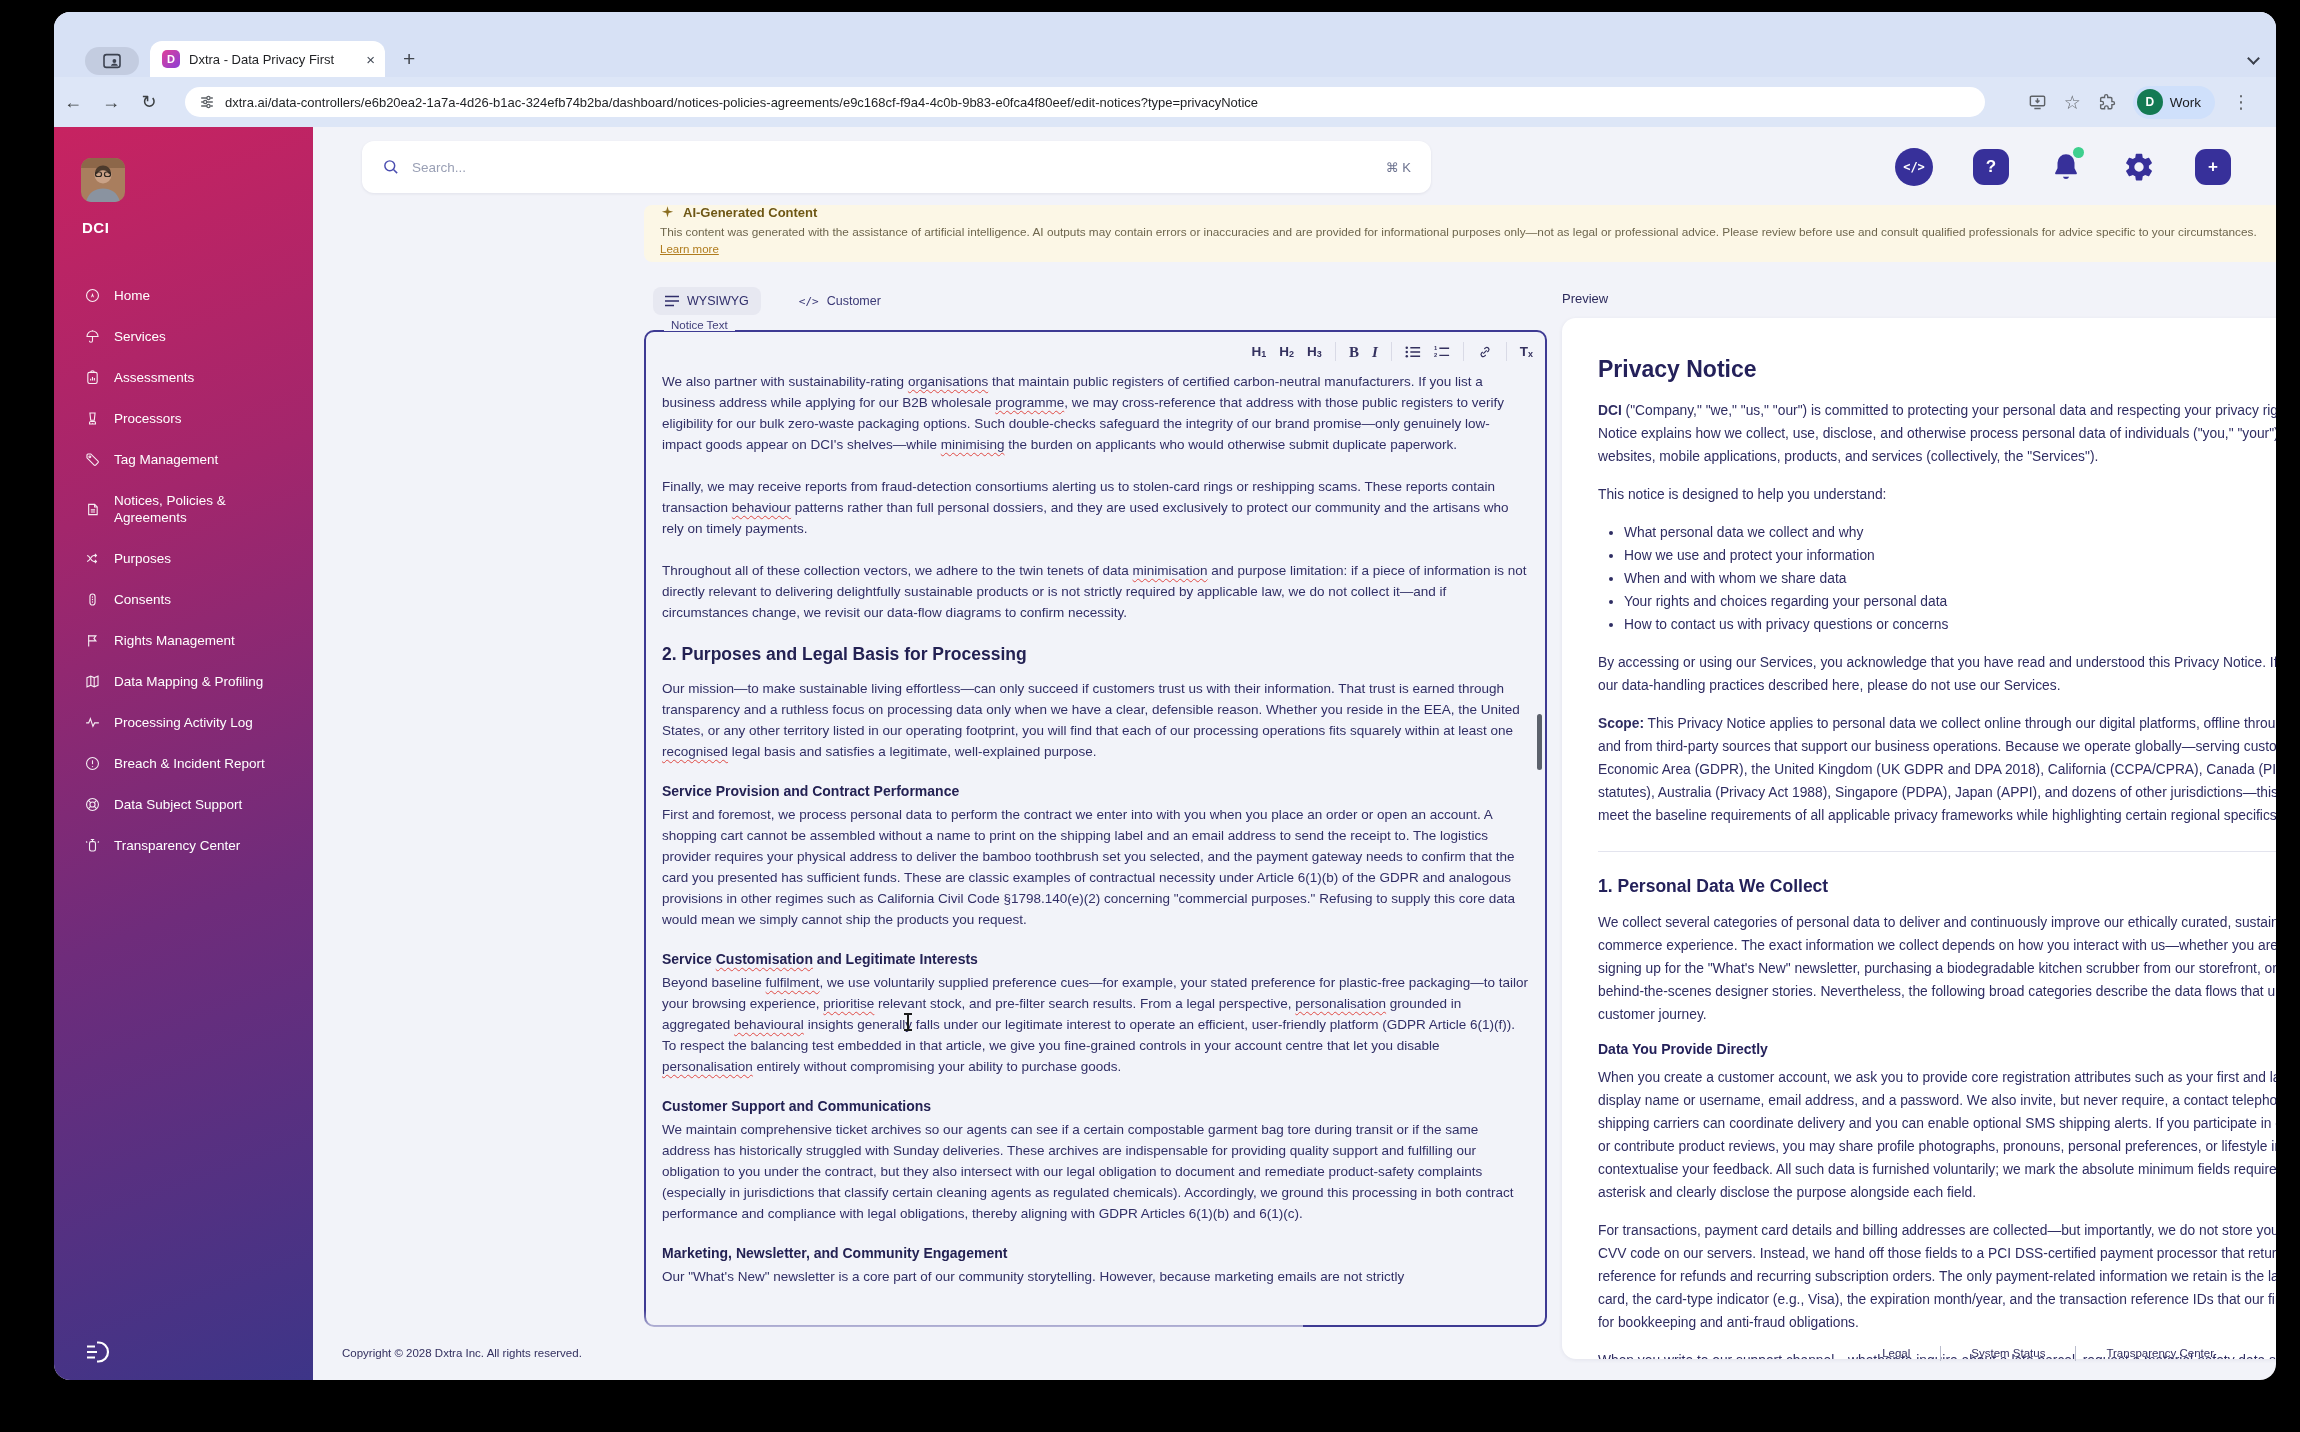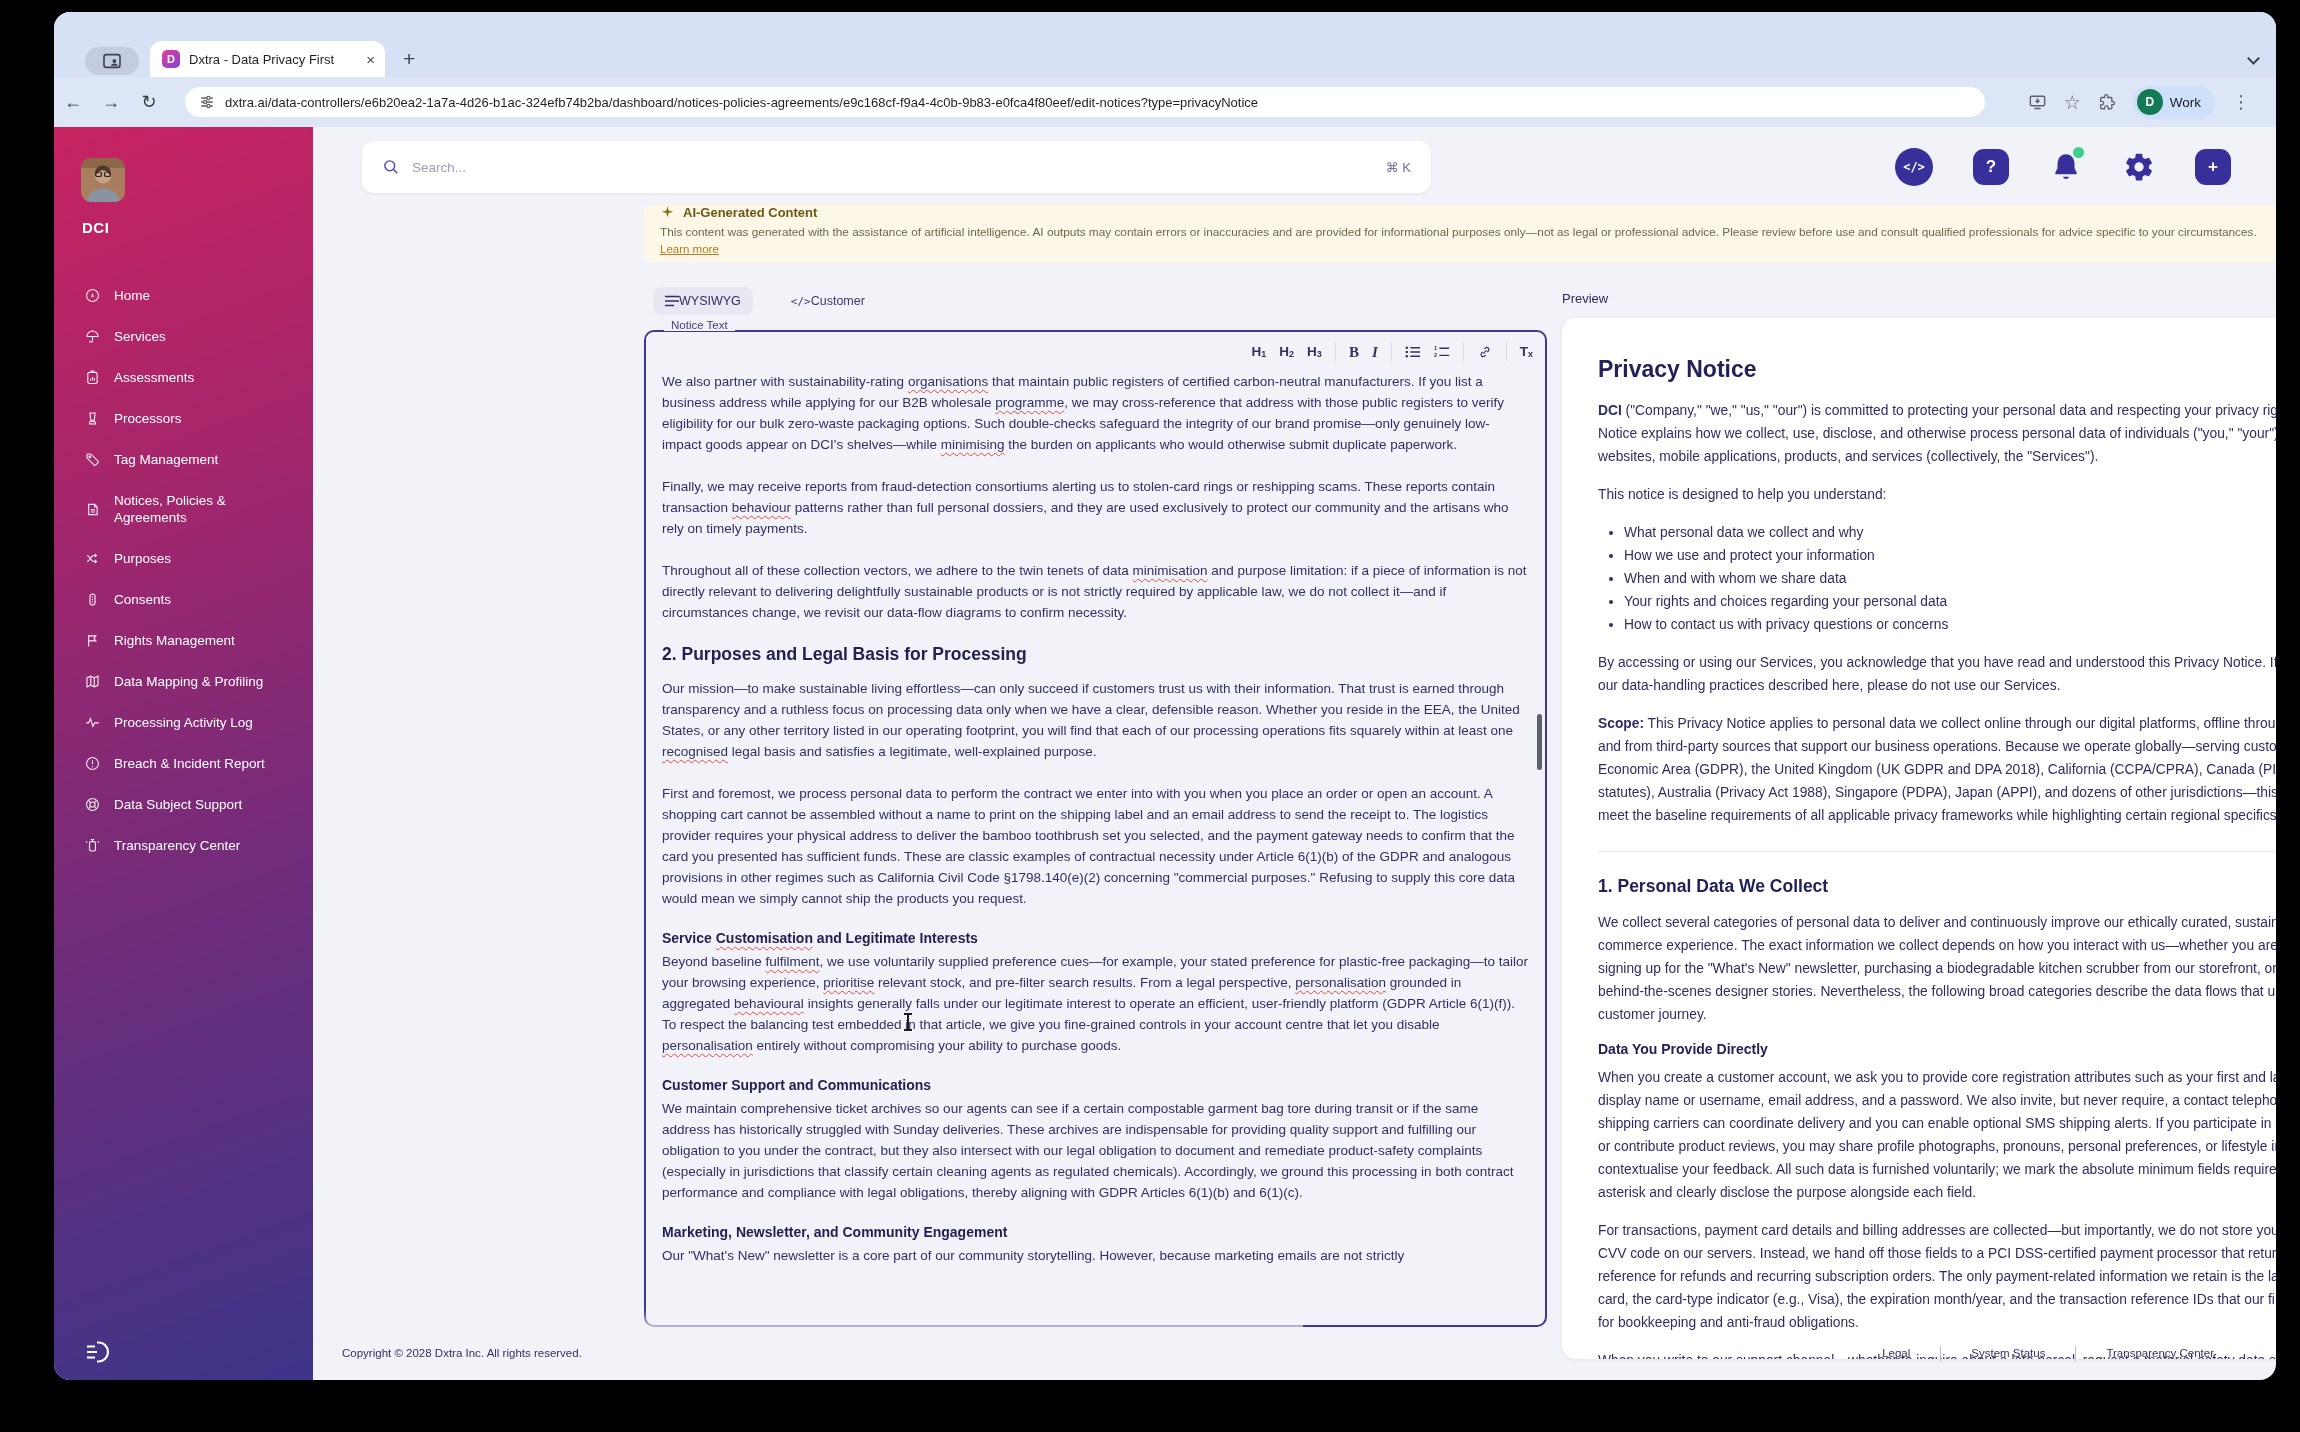--- a/index.html
+++ b/index.html
@@ -56,21 +56,21 @@
   .bell-wrap { position:relative; display:flex; }
   .bell-dot { position:absolute; right:-1px; top:-3px; width:11px; height:11px; border-radius:50%; background:#3ecf8e; }
   
   .banner { position:absolute; left:331px; top:78px; width:1814px; height:57px; background:#fcf7e6; border-radius:8px; overflow:hidden; }
   .banner-inner { margin-top:-10px; padding:10px 16px; }
   .banner-head { display:flex; align-items:center; gap:8px; }
   .banner-title { font-size:13px; font-weight:bold; color:#6e5715; }
   .banner-body { font-size:11.8px; color:#6e664d; margin-top:5px; white-space:nowrap; overflow:hidden; }
   .banner-link { display:inline-block; margin-top:4px; font-size:11.5px; color:#b07c1e; text-decoration:underline; }
   .edit-tabs { position:absolute; left:340px; top:160px; display:flex; align-items:center; gap:26px; }
-  .etab { display:flex; align-items:center; gap:0; font-size:12.5px; color:#3a3875; font-weight:500; padding:7px 12px; border-radius:8px; }
+  .etab { display:flex; align-items:center; gap:8px; font-size:12.5px; color:#3a3875; font-weight:500; padding:7px 12px; border-radius:8px; }
   .etab.active { background:#e7e8f1; color:#2f2d6a; }
   .mdmark { font-family:"DejaVu Sans Mono",monospace; font-size:11px; color:#3a3875; }
   
   .notice { position:absolute; left:331px; top:203px; width:903px; height:997px; border:2px solid #3e3a93; border-radius:10px; overflow:hidden; }
   .notice-label { position:absolute; top:-9px; left:14px; background:#f2f3f9; padding:0 7px; font-size:11.5px; color:#403e7a; z-index:3;margin-left:8px; }
   .notice-outer { position:absolute; left:329px; top:201px; width:907px; height:1001px; }
   .note-toolbar { display:flex; justify-content:flex-end; align-items:center; padding:10px 12px 2px; gap:13px; color:#34315f; }
   .tbtn { display:flex; align-items:flex-end; font-size:13.5px; font-weight:bold; color:#34315f; line-height:14px; }
   .tbtn sub { font-size:9px; line-height:9px; }
   .tbtn.serif { font-family:"Liberation Serif",serif; font-size:15px; }
@@ -439,20 +439,21 @@
                   <span>T</span>
                   <sub>x</sub>
                 </span>
           </div>
           <div class="note-body">
                 <p>We also partner with sustainability-rating <span class="sp">organisations</span> that maintain public registers of certified carbon-neutral manufacturers. If you list a business address while applying for our B2B wholesale <span class="sp">programme</span>, we may cross-reference that address with those public registers to verify eligibility for our bulk zero-waste packaging options. Such double-checks safeguard the integrity of our brand promise—only genuinely low-impact goods appear on DCI's shelves—while <span class="sp">minimising</span> the burden on applicants who would otherwise submit duplicate paperwork.</p>
                 <p>Finally, we may receive reports from fraud-detection consortiums alerting us to stolen-card rings or reshipping scams. These reports contain transaction <span class="sp">behaviour</span> patterns rather than full personal dossiers, and they are used exclusively to protect our community and the artisans who rely on timely payments.</p>
                 <p>Throughout all of these collection vectors, we adhere to the twin tenets of data <span class="sp">minimisation</span> and purpose limitation: if a piece of information is not directly relevant to delivering delightfully sustainable products or is not strictly required by applicable law, we do not collect it—and if circumstances change, we revisit our data-flow diagrams to confirm necessity.</p>
                 <h2>2. Purposes and Legal Basis for Processing</h2>
                 <p>Our mission—to make sustainable living effortless—can only succeed if customers trust us with their information. That trust is earned through transparency and a ruthless focus on processing data only when we have a clear, defensible reason. Whether you reside in the EEA, the United States, or any other territory listed in our operating footprint, you will find that each of our processing operations fits squarely within at least one <span class="sp">recognised</span> legal basis and satisfies a legitimate, well-explained purpose.</p>
+                <h3>Service Provision and Contract Performance</h3>
                 <p>First and foremost, we process personal data to perform the contract we enter into with you when you place an order or open an account. A shopping cart cannot be assembled without a name to print on the shipping label and an email address to send the receipt to. The logistics provider requires your physical address to deliver the bamboo toothbrush set you selected, and the payment gateway needs to confirm that the card you presented has sufficient funds. These are classic examples of contractual necessity under Article 6(1)(b) of the GDPR and analogous provisions in other regimes such as California Civil Code §1798.140(e)(2) concerning "commercial purposes." Refusing to supply this core data would mean we simply cannot ship the products you request.</p>
                 <h3>Service <span class="sp">Customisation</span> and Legitimate Interests</h3>
                 <p>Beyond baseline <span class="sp">fulfilment</span>, we use voluntarily supplied preference cues—for example, your stated preference for plastic-free packaging—to tailor your browsing experience, <span class="sp">prioritise</span> relevant stock, and pre-filter search results. From a legal perspective, <span class="sp">personalisation</span> grounded in aggregated <span class="sp">behavioural</span> insights generally falls under our legitimate interest to operate an efficient, user-friendly platform (GDPR Article 6(1)(f)). To respect the balancing test embedded in that article, we give you fine-grained controls in your account centre that let you disable <span class="sp">personalisation</span> entirely without compromising your ability to purchase goods.</p>
                 <h3>Customer Support and Communications</h3>
                 <p>We maintain comprehensive ticket archives so our agents can see if a certain compostable garment bag tore during transit or if the same address has historically struggled with Sunday deliveries. These archives are indispensable for providing quality support and fulfilling our obligation to you under the contract, but they also intersect with our legal obligation to document and remediate product-safety complaints (especially in jurisdictions that classify certain cleaning agents as regulated chemicals). Accordingly, we ground this processing in both contract performance and compliance with legal obligations, thereby aligning with GDPR Articles 6(1)(b) and 6(1)(c).</p>
                 <h3>Marketing, Newsletter, and Community Engagement</h3>
                 <p>Our "What's New" newsletter is a core part of our community storytelling. However, because marketing emails are not strictly</p>
               </div>
           <div class="scroll-thumb"></div>
         </div>

